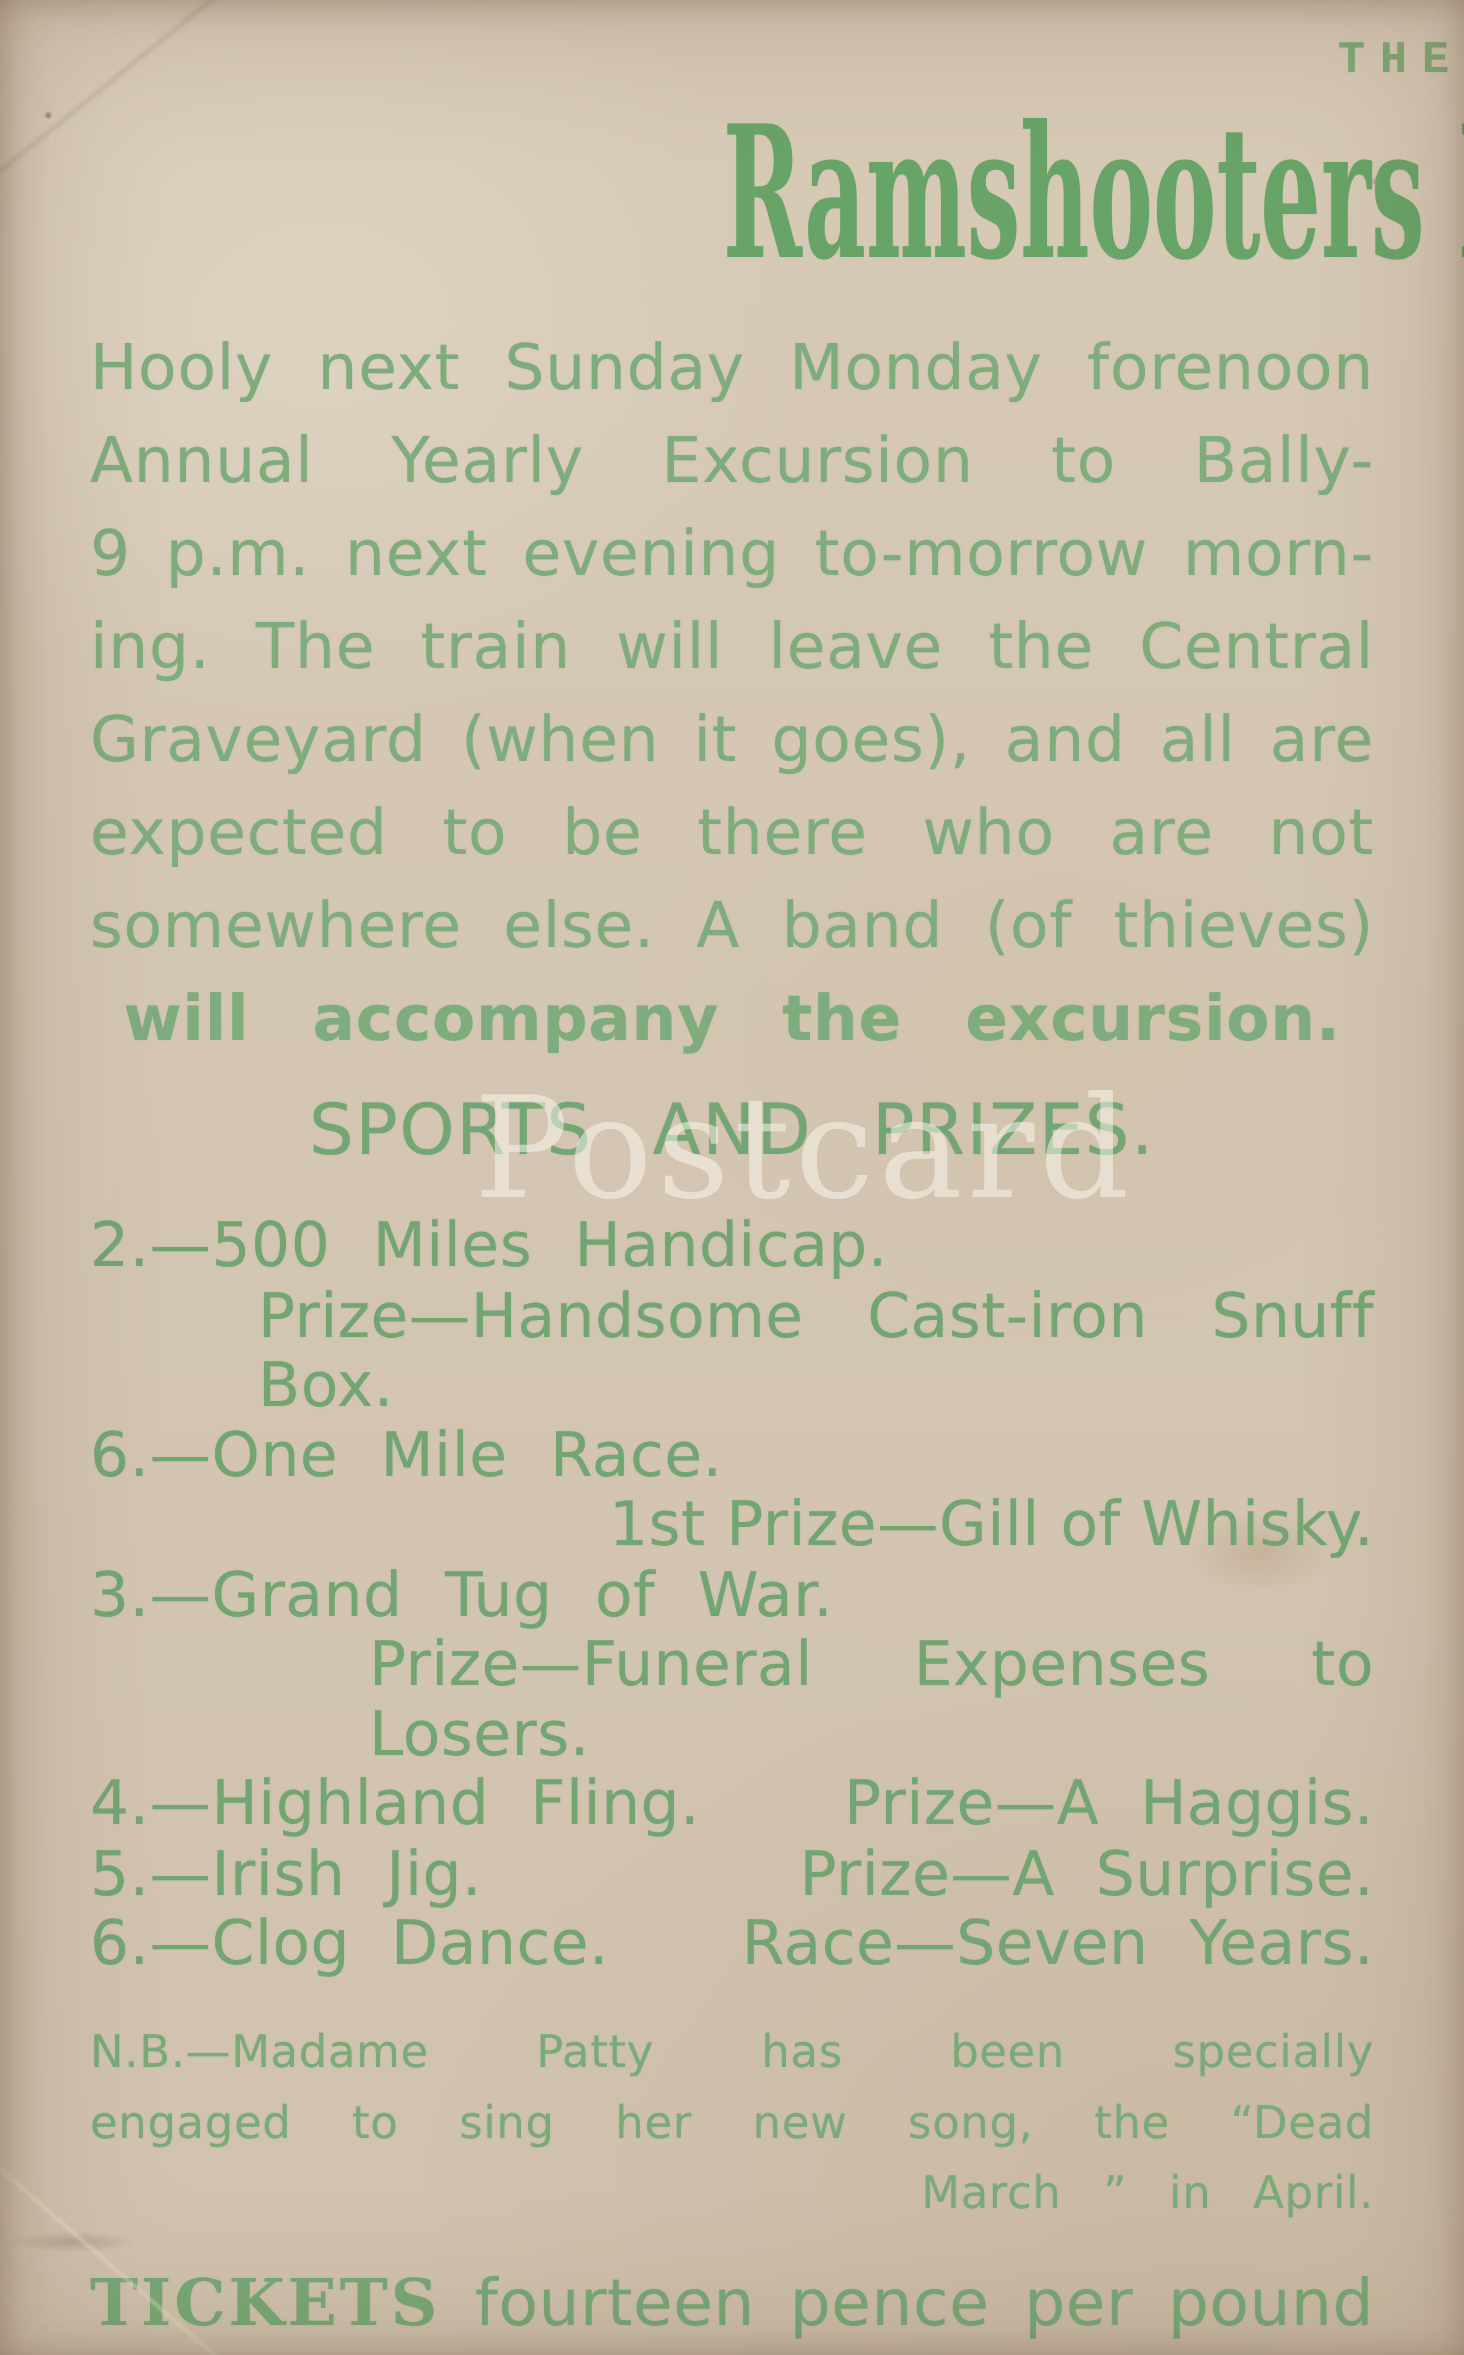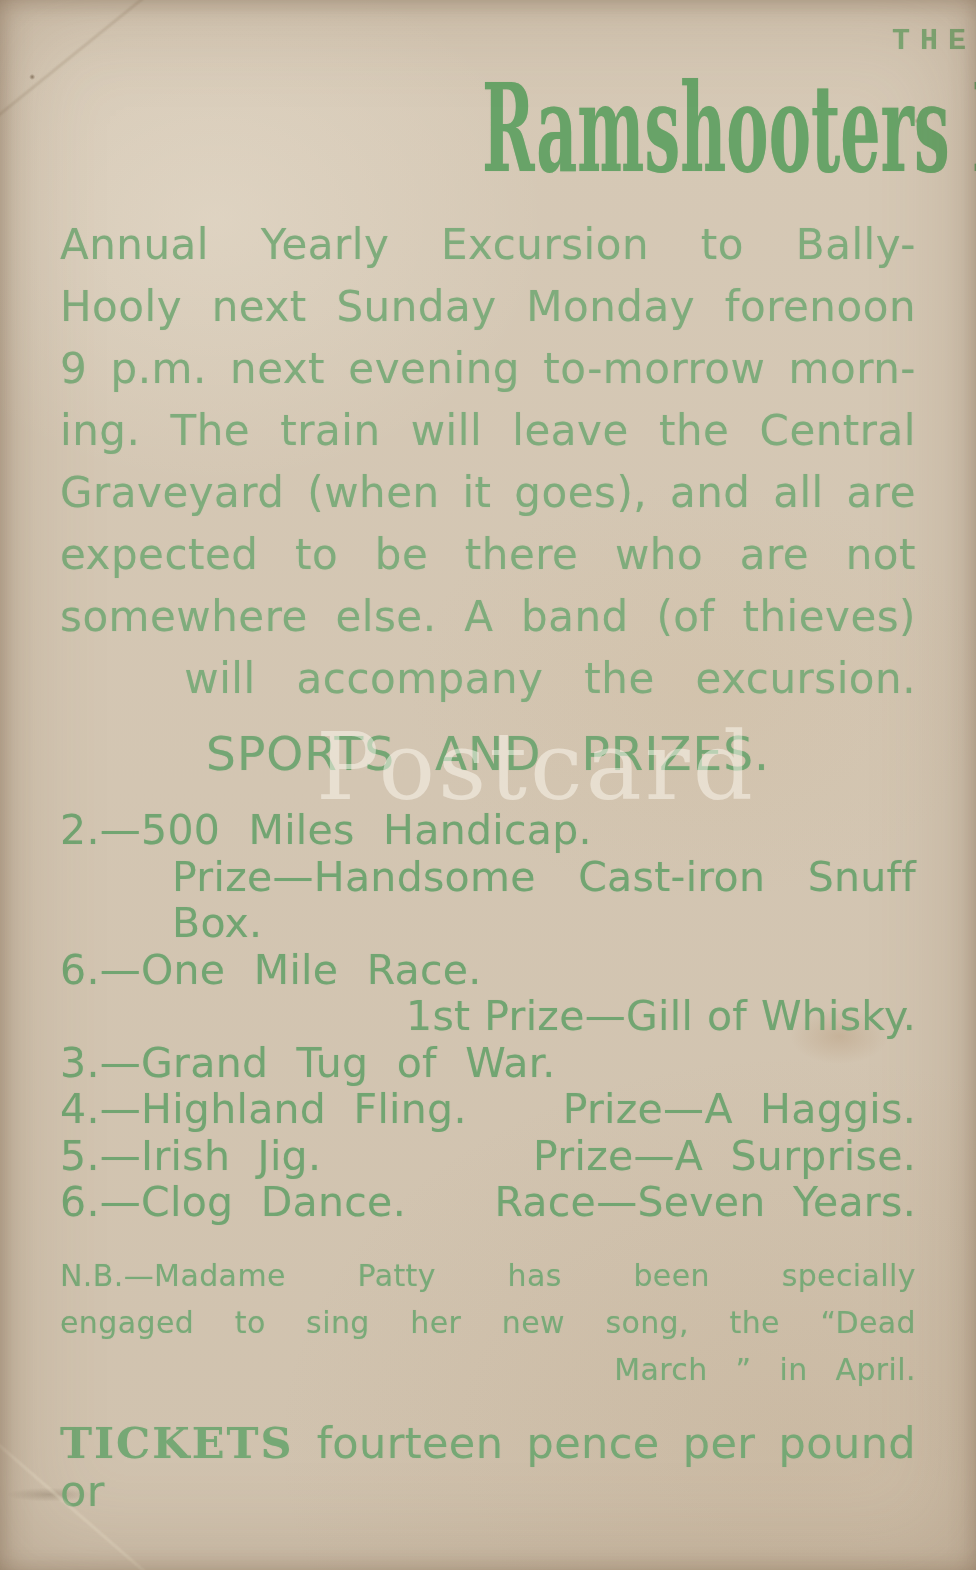--- a/index.html
+++ b/index.html
@@ -91,22 +91,23 @@
     text-align-last: justify;
   }
   .intro {
     margin: 22px 60px 0 60px;
     font-size: 42px;
     line-height: 62px;
     letter-spacing: 0.5px;
     color: #7fac7c;
   }
   .intro-last {
-    text-align: right;
+    text-align: center;
     word-spacing: 27px;
+    font-weight: bold;
   }
   .section-heading {
     margin-top: 16px;
     text-align: center;
     font-size: 47px;
     word-spacing: 24px;
     letter-spacing: 1px;
     color: #74a674;
     text-shadow: 0 0 1px rgba(116,166,116,0.4);
   }
@@ -168,38 +169,39 @@
   <div class="crease crease-tl"></div>
   <div class="crease crease-bl"></div>
 
   <div class="kicker line">THE</div>
 
   <div class="title">
     <span class="title-inner">Ramshooters Rambling Club.</span>
   </div>
 
   <div class="intro">
+    <div class="line j">Hooly next Sunday Monday forenoon</div>
     <div class="line j">Annual Yearly Excursion to Bally-</div>
-    <div class="line j">Hooly next Sunday Monday forenoon</div>
     <div class="line j">9 p.m. next evening to-morrow morn-</div>
     <div class="line j">ing. The train will leave the Central</div>
     <div class="line j">Graveyard (when it goes), and all are</div>
     <div class="line j">expected to be there who are not</div>
     <div class="line j">somewhere else. A band (of thieves)</div>
     <div class="line intro-last">will accompany the excursion.</div>
   </div>
 
   <div class="section-heading line">SPORTS AND PRIZES.</div>
 
   <div class="sports">
     <div class="line row-title">2.—500 Miles Handicap.</div>
     <div class="line j indent1">Prize—Handsome Cast-iron Snuff Box.</div>
     <div class="line row-title">6.—One Mile Race.</div>
     <div class="line j indent2">1st Prize—Gill of Whisky.</div>
     <div class="line row-title">3.—Grand Tug of War.</div>
+    <div class="line j indent3">Prize—Funeral Expenses to Losers.</div>
     <div class="line flexrow">
       <span>4.—Highland Fling.</span>
       <span>Prize—A Haggis.</span>
     </div>
     <div class="line flexrow">
       <span>5.—Irish Jig.</span>
       <span>Prize—A Surprise.</span>
     </div>
     <div class="line flexrow">
       <span>6.—Clog Dance.</span>

